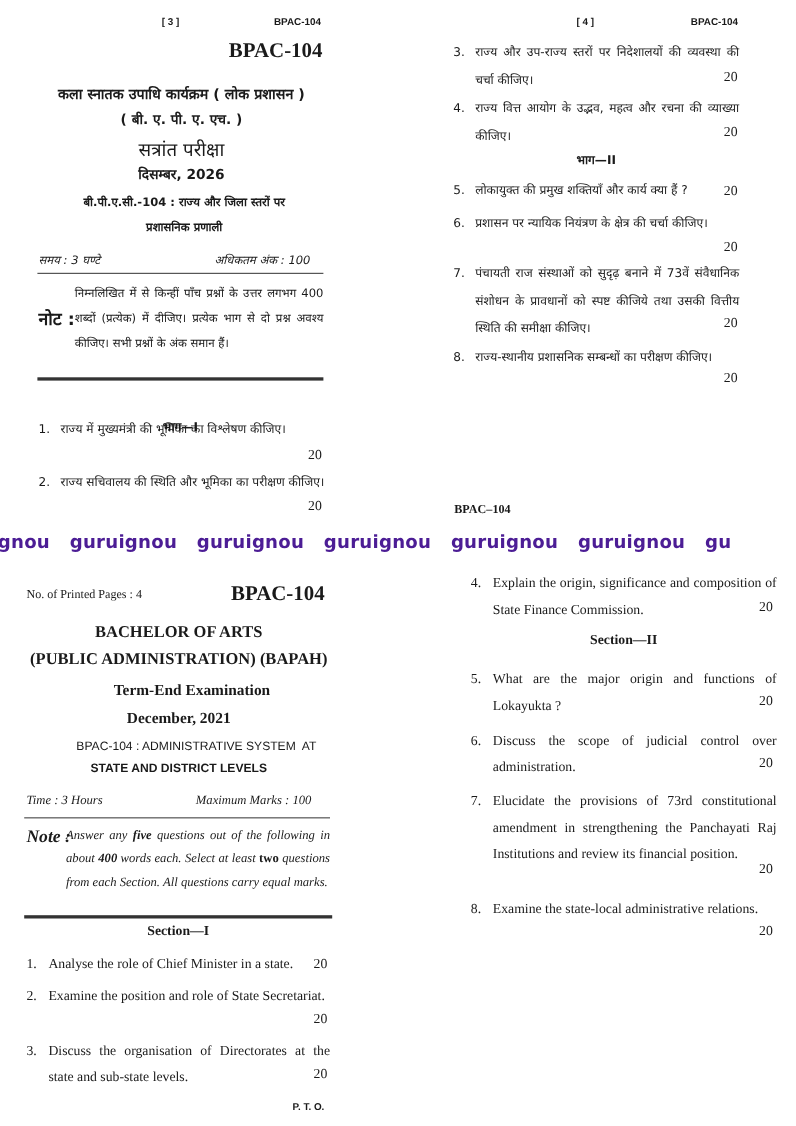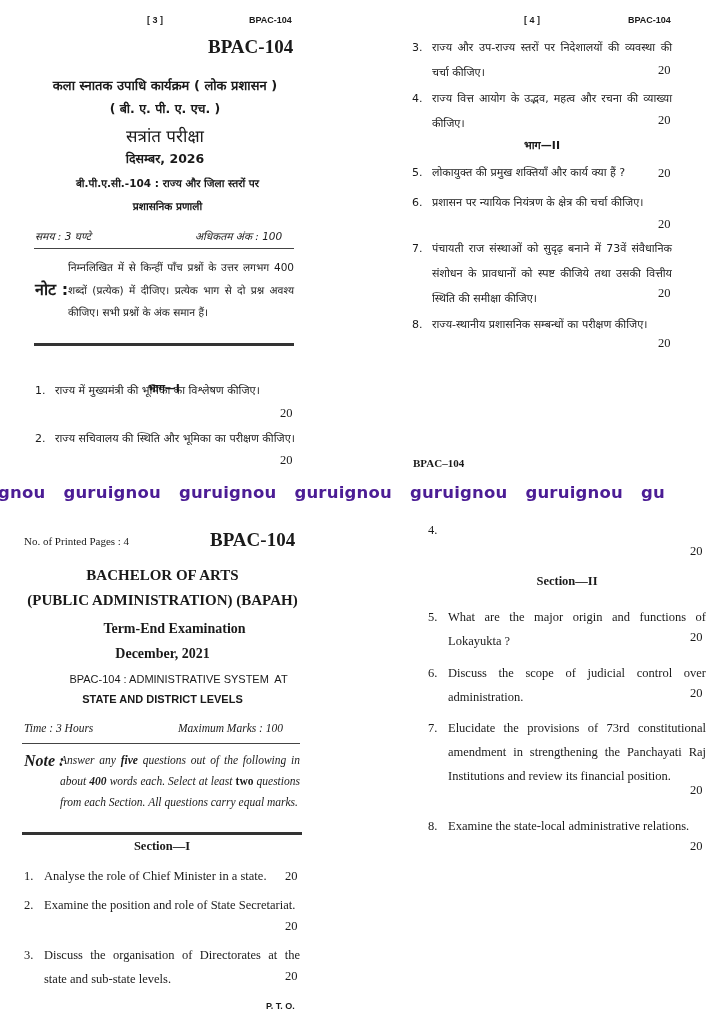--- a/index.html
+++ b/index.html
@@ -155,20 +155,21 @@
     <span class="txt">Discuss the organisation of Directorates at the state and sub-state levels.</span>
   </div>
   <div class="marks serif" style="left:285px; top:969px;">20</div>
 
   <div class="abs sans" style="left:266px; top:1001px; font-size:9px; font-weight:bold;">P. T. O.</div>
 </div>
 
 <div>
   <div class="q serif" style="left:428px; width:278px; top:518px; height:50px;">
     <span class="num">4.</span>
+    <span class="txt">Explain the origin, significance and composition of State Finance Commission.</span>
   </div>
   <div class="marks serif" style="left:690px; top:544px;">20</div>
 
   <div class="abs serif center" style="left:428px; width:278px; top:574px; font-size:12.5px; font-weight:bold;">Section—II</div>
 
   <div class="q serif" style="left:428px; width:278px; top:605px; height:50px;">
     <span class="num">5.</span>
     <span class="txt">What are the major origin and functions of Lokayukta ?</span>
   </div>
   <div class="marks serif" style="left:690px; top:630px;">20</div>

